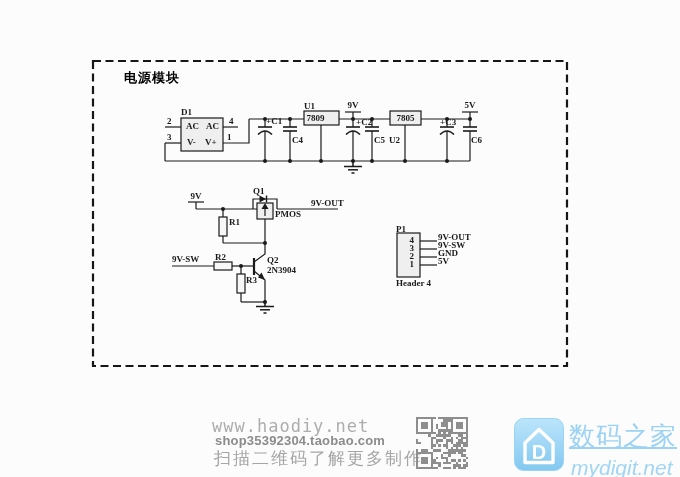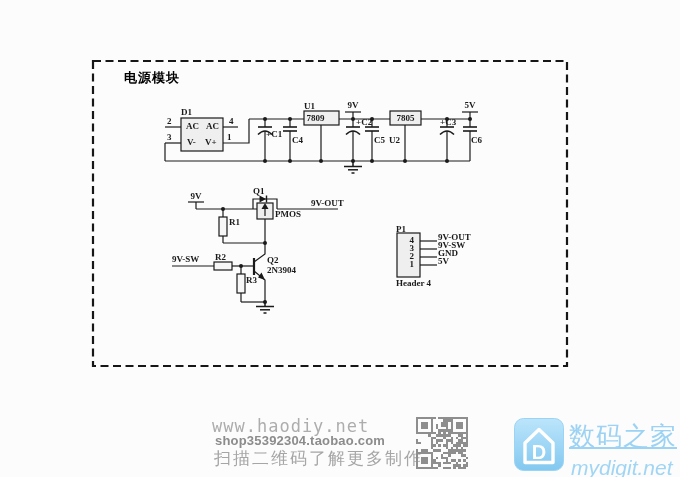--- a/index.html
+++ b/index.html
@@ -177,21 +177,21 @@
   <div class="lbl" style="left:186px;top:122px">AC</div>
   <div class="lbl" style="left:206px;top:122px">AC</div>
   <div class="lbl" style="left:187px;top:138px">V-</div>
   <div class="lbl" style="left:205px;top:138px">V+</div>
 
   <div class="lbl" style="left:304px;top:102px">U1</div>
   <div class="lbl ctr" style="left:304px;top:114px;width:23px">7809</div>
   <div class="lbl" style="left:389px;top:136px">U2</div>
   <div class="lbl ctr" style="left:390px;top:114px;width:31px">7805</div>
 
-  <div class="lbl" style="left:266px;top:130px">+C1</div>
+  <div class="lbl" style="left:266px;top:117px">+C1</div>
   <div class="lbl" style="left:292px;top:136px">C4</div>
   <div class="lbl" style="left:356px;top:118px">+C2</div>
   <div class="lbl" style="left:374px;top:136px">C5</div>
   <div class="lbl" style="left:440px;top:118px">+C3</div>
   <div class="lbl" style="left:471px;top:136px">C6</div>
 
   <div class="lbl ctr" style="left:345px;top:101px;width:16px">9V</div>
   <div class="lbl ctr" style="left:462px;top:101px;width:16px">5V</div>
   <div class="lbl ctr" style="left:188px;top:192px;width:16px">9V</div>
   <div class="lbl" style="left:311px;top:199px">9V-OUT</div>

